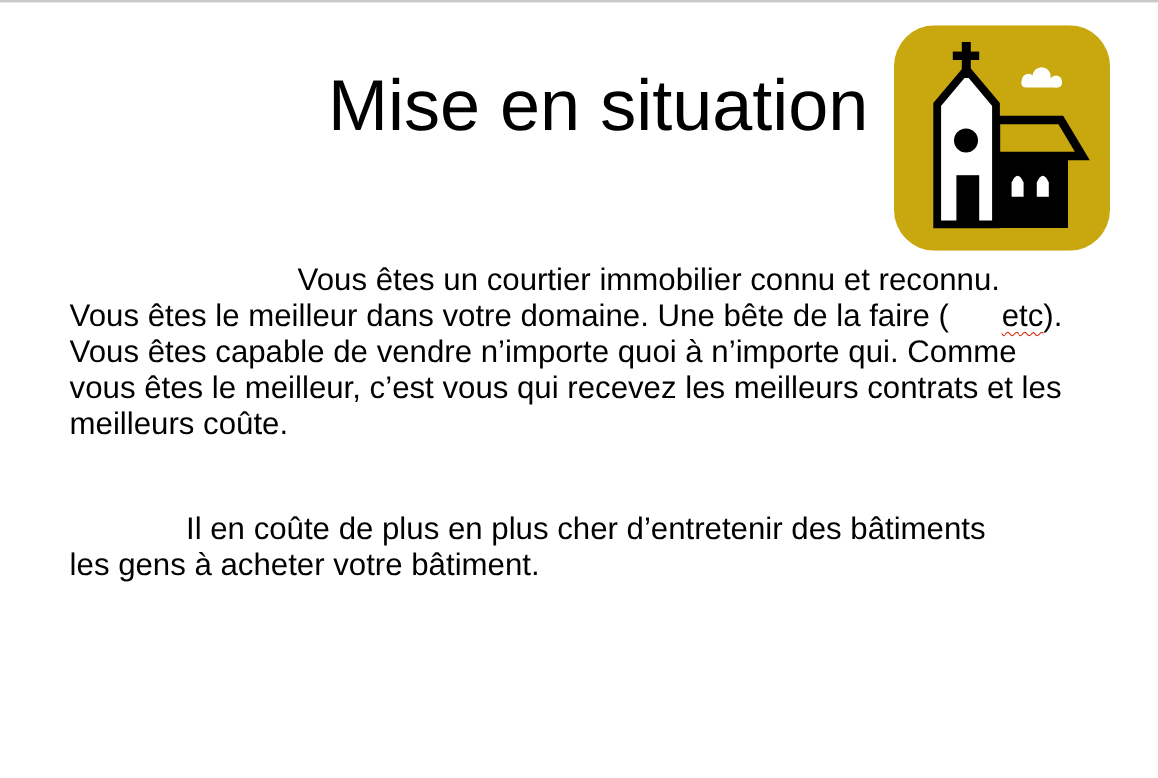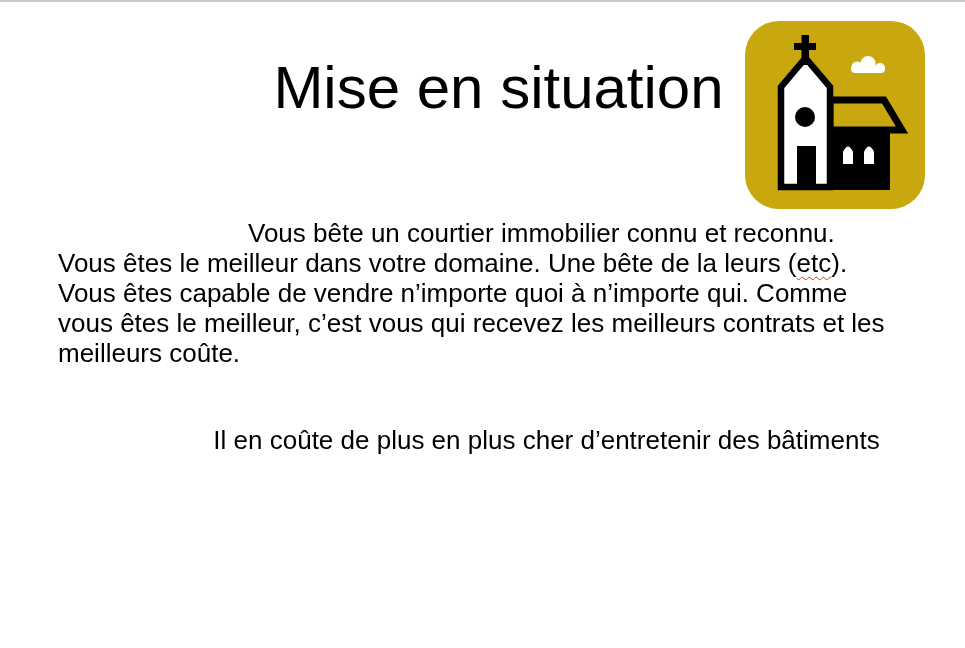--- a/index.html
+++ b/index.html
@@ -30,27 +30,28 @@
   }
   .body-text {
     position: absolute; left: 58px; top: 218px;
     width: 880px;
     font-size: 26px; line-height: 30px;
     color: #000;
   }
   .line { height: 30px; white-space: nowrap; }
   .p1 .line.first { padding-left: 190px; }
   .p2 { margin-top: 57px; }
-  .p2 .line.first { padding-left: 97px; text-align: center; }
+  .p2 .line.first { padding-left: 97px; }
   .misspelled {
     text-decoration-line: underline;
     text-decoration-style: wavy;
     text-decoration-color: #d83a1e;
     text-decoration-thickness: 1px;
     text-underline-offset: 4px;
+    margin-left: 44px;
   }
 </style>
 </head>
 <body>
 
 <div class="canvas-top-border"></div>
 
 <div class="slide-title">Mise en situation</div>
 
 <div class="icon-box">
@@ -71,22 +72,23 @@
     <circle cx="60" cy="96" r="10" fill="#000000"></circle>
     <g fill="#000000">
       <rect x="56.5" y="14" width="7.5" height="30"></rect>
       <rect x="49" y="22" width="22" height="7"></rect>
     </g>
   </svg>
 </div>
 
 <div class="body-text">
   <div class="p1">
-    <div class="line first">Vous bête un courtier immobilier connu et reconnu.</div>
-    <div class="line"><span>Vous êtes le meilleur dans votre domaine. Une bête de la leurs (</span><span class="misspelled">etc</span><span>).</span></div>
+    <div class="line first">Vous êtes un courtier immobilier connu et reconnu.</div>
+    <div class="line"><span>Vous êtes le meilleur dans votre domaine. Une bête de la faire (</span><span class="misspelled">etc</span><span>).</span></div>
     <div class="line">Vous êtes capable de vendre n’importe quoi à n’importe qui. Comme</div>
     <div class="line">vous êtes le meilleur, c’est vous qui recevez les meilleurs contrats et les</div>
     <div class="line">meilleurs coûte.</div>
   </div>
   <div class="p2">
     <div class="line first">Il en coûte de plus en plus cher d’entretenir des bâtiments</div>
+    <div class="line">les gens à acheter votre bâtiment.</div>
   </div>
 </div>
 
 </body></html>

